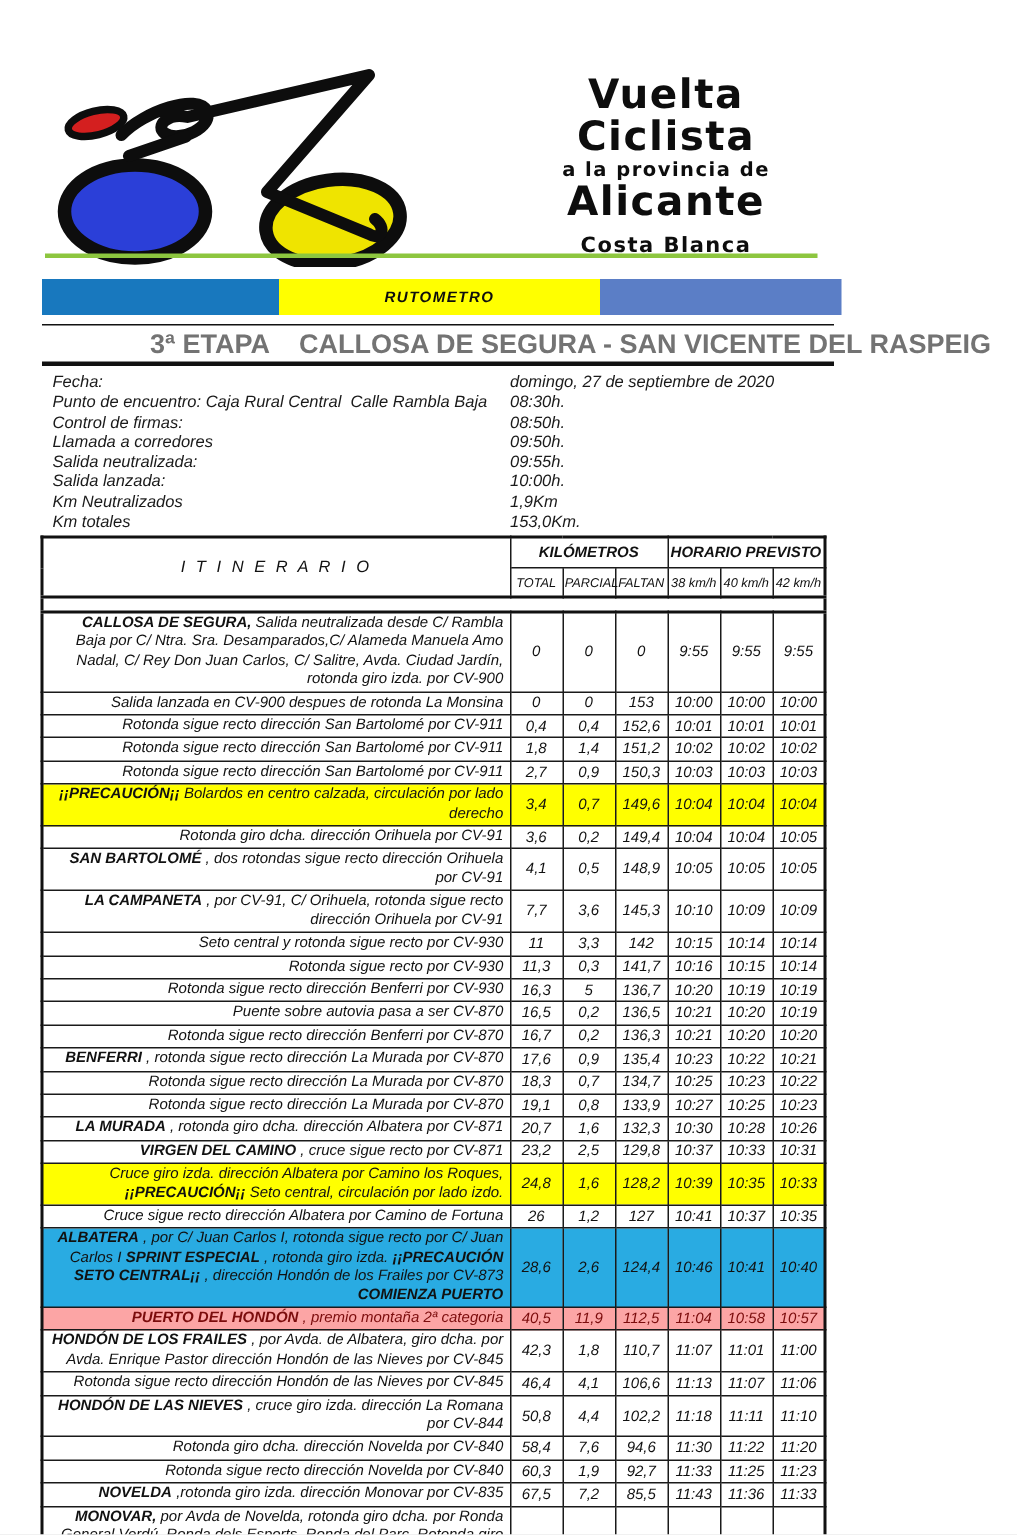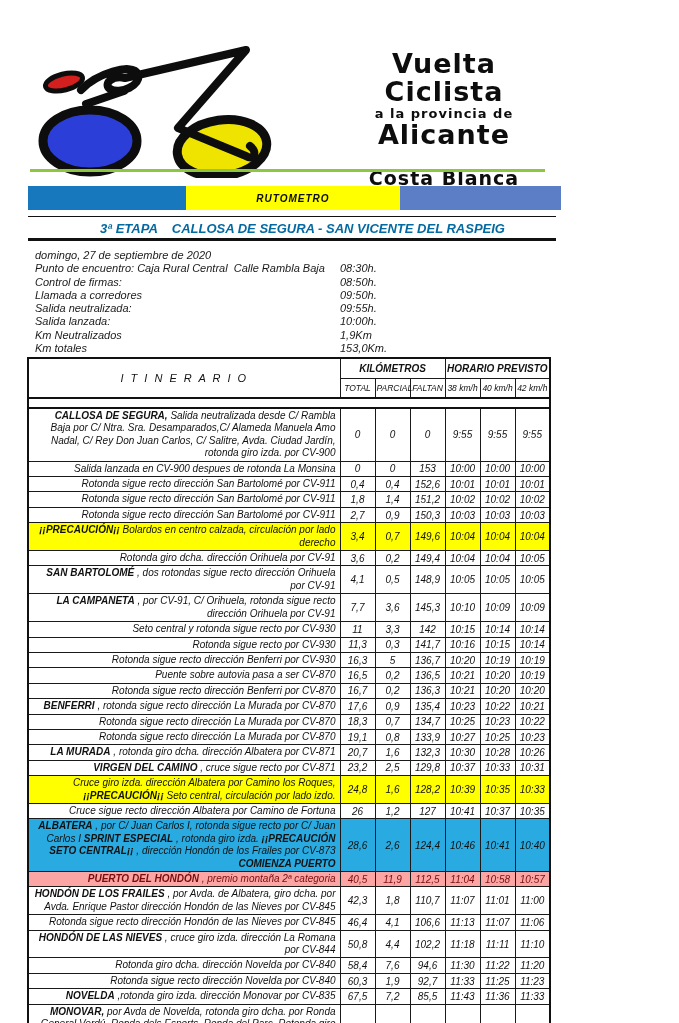--- a/index.html
+++ b/index.html
@@ -5,35 +5,35 @@
   html,body{margin:0;padding:0;background:#e8e8e8;}
   .page{position:relative;width:679px;height:1023px;background:#ffffff;margin:0 auto;
         font-family:"Liberation Sans",sans-serif;color:#111;overflow:hidden;}
 
   
   .logo-svg{position:absolute;left:26px;top:38px;}
   .race-title{position:absolute;left:325px;top:50px;width:238px;text-align:center;
               font-family:"DejaVu Sans",sans-serif;font-weight:800;color:#0d0d0d;line-height:1.02;}
   .rt-big{font-size:27px;letter-spacing:1px;}
   .rt-small{font-size:13px;letter-spacing:1px;margin:2px 0 1px;}
-  .rt-mid{font-size:19px;letter-spacing:1px;margin-top:20px;}
+  .rt-mid{font-size:14px;letter-spacing:1px;margin-top:8px;}
   .green-rule{position:absolute;left:30px;top:169px;width:515px;height:3px;background:#8dc63f;}
 
   
   .banner{position:absolute;left:28px;top:186px;width:533px;height:24px;display:flex;}
   .seg{height:100%;}
   .seg-left{width:158px;background:#1878be;}
   .seg-mid{width:214px;background:#ffff00;display:flex;align-items:center;justify-content:center;
            font-style:italic;font-weight:700;font-size:10px;color:#0d0d0d;letter-spacing:1px;}
   .seg-right{width:161px;background:#5b7ec6;}
 
   
   .stage-strip{position:absolute;left:28px;top:216px;width:528px;border-top:1.5px solid #111;
                border-bottom:3px solid #111;padding:2px 0 1px 72px;box-sizing:border-box;}
-  .stage-strip span{font-style:italic;font-weight:700;font-size:13px;white-space:pre;color:#0369a1;}
+  .stage-strip span{font-weight:700;font-size:18px;white-space:pre;color:#737373;}
 
   
   .info-list{position:absolute;left:35px;top:249px;width:530px;font-style:italic;font-size:11px;
              line-height:13.3px;color:#1a1a1a;}
   .info-row{display:flex;}
   .info-label{width:305px;white-space:pre;}
   .info-value{white-space:pre;}
 
   
   table.route{position:absolute;left:27px;top:357px;width:522px;border-collapse:collapse;
@@ -85,20 +85,21 @@
     <div class="seg seg-mid">RUTOMETRO</div>
     <div class="seg seg-right"></div>
   </div>
 
   <div class="stage-strip">
     <span>3ª ETAPA    CALLOSA DE SEGURA - SAN VICENTE DEL RASPEIG</span>
   </div>
 
   <div class="info-list">
       <div class="info-row">
+        <div class="info-label">Fecha:</div>
         <div class="info-value">domingo, 27 de septiembre de 2020</div>
       </div>
       <div class="info-row">
         <div class="info-label">Punto de encuentro: Caja Rural Central  Calle Rambla Baja</div>
         <div class="info-value">08:30h.</div>
       </div>
       <div class="info-row">
         <div class="info-label">Control de firmas:</div>
         <div class="info-value">08:50h.</div>
       </div>

